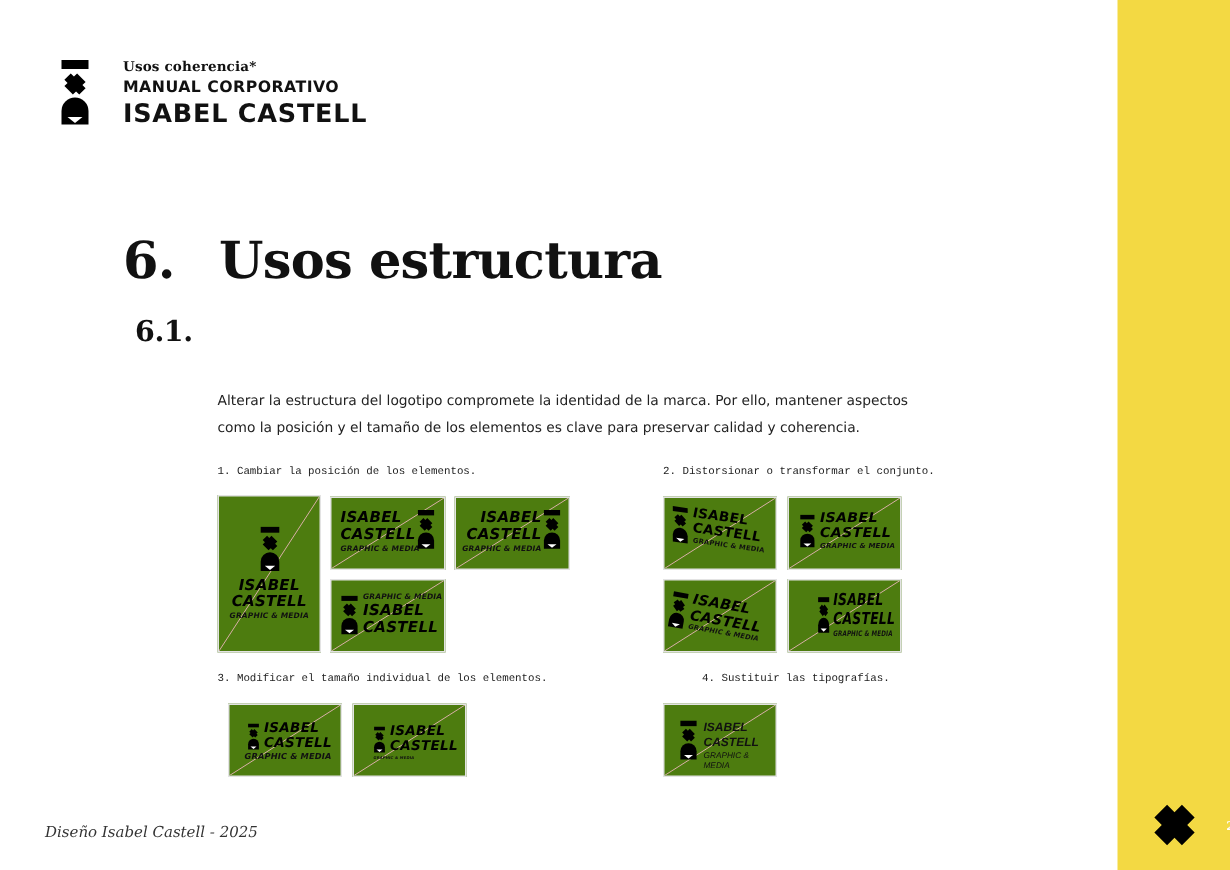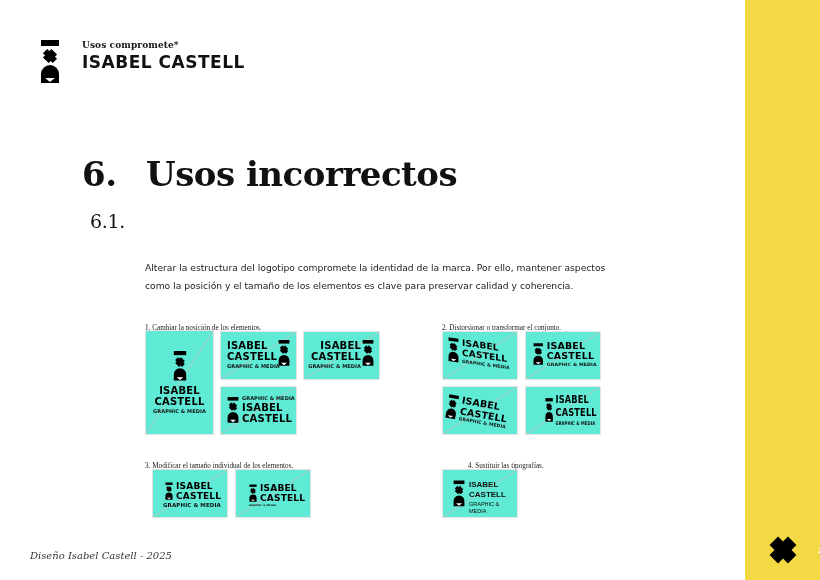--- a/index.html
+++ b/index.html
@@ -11,28 +11,28 @@
   
   .brand { position: absolute; left: 40px; top: 40px; display: flex; align-items: flex-start; }
   .brand-mark { width: 20px; height: 45px; position: relative; }
   .brand-text { margin-left: 22px; }
   .brand-sub { font-family: "DejaVu Serif", serif; font-weight: bold; font-size: 9px; line-height: 11px; letter-spacing: 0.1px; }
   .brand-manual { font-family: "DejaVu Sans", sans-serif; font-size: 10.5px; line-height: 13px; font-weight: bold; letter-spacing: 0.3px; margin-top: 1px; }
   .brand-name { font-family: "DejaVu Sans", sans-serif; font-size: 17px; font-weight: bold; line-height: 20px; letter-spacing: 0.5px; margin-top: 1px; }
 
   .h1 { position: absolute; left: 82px; top: 152px; font-family: "DejaVu Serif", serif; font-weight: bold; font-size: 34px; line-height: 44px; letter-spacing: -0.5px; display: flex; }
   .h1 .num { width: 64px; }
-  .h2 { position: absolute; left: 90px; top: 207px; font-family: "DejaVu Serif", serif; font-weight: normal; font-size: 19px; line-height: 28px; display: flex; letter-spacing: -0.3px; }
+  .h2 { position: absolute; left: 90px; top: 207px; font-family: "DejaVu Serif", serif; font-weight: bold; font-size: 19px; line-height: 28px; display: flex; letter-spacing: -0.3px; }
   .h2 .num { width: 56px; }
 
   .intro { position: absolute; left: 145px; top: 259px; width: 470px; font-family: "DejaVu Sans", sans-serif; font-size: 9.2px; line-height: 18px; color: #222; }
 
-  .caption { position: absolute; font-family: Liberation Serif, serif; font-size: 7.2px; color: #222; white-space: nowrap; margin-top: 13px; }
-
-  .card { position: absolute; background: #5eead4; border: 1px solid #e3e3e3; overflow: hidden; }
+  .caption { position: absolute; font-family: Liberation Mono, monospace; font-size: 7.2px; color: #222; white-space: nowrap; }
+
+  .card { position: absolute; background: #4d7c0f; border: 1px solid #e3e3e3; overflow: hidden; font-style: italic; }
   .card .slash { position: absolute; inset: 0; }
   .card .slash svg { width: 100%; height: 100%; display: block; }
   .lw { font-family: "DejaVu Sans", sans-serif; font-weight: bold; color: #000; line-height: 1; letter-spacing: 0.2px; white-space: nowrap; }
   .lg { font-family: "DejaVu Sans", sans-serif; font-size: 5px; font-weight: bold; line-height: 1; letter-spacing: 0.1px; white-space: nowrap; }
 
   .footer { position: absolute; left: 30px; top: 550px; font-family: "DejaVu Serif", serif; font-size: 10px; color: #333; font-style: italic; }
   .page-badge { position: absolute; left: 768px; top: 535px; width: 30px; height: 30px; }
   .page-num { position: absolute; left: 808px; top: 535px; width: 30px; height: 30px; display: flex; align-items: center; justify-content: center; font-family: "DejaVu Serif", serif; font-size: 8px; font-weight: bold; color: #fff; }
 </style>
 </head>
@@ -41,28 +41,29 @@
 <div class="yellow-band"></div>
 
 <div class="brand">
   <svg class="brand-mark" viewBox="0 0 20 45">
     <rect x="1" y="0" width="18" height="6" fill="#000"></rect>
     <path d="M6 10 h8 v3 h3 v6 h-3 v3 h-8 v-3 h-3 v-6 h3 z" fill="#000" transform="rotate(45 10 16)"></path>
     <path d="M1 34 a9 9 0 0 1 18 0 v9 h-18 z" fill="#000"></path>
     <path d="M5 38 l5 4 l5 -4 z" fill="#fff"></path>
   </svg>
   <div class="brand-text">
-    <div class="brand-sub">Usos compromete*</div>
+    <div class="brand-sub">Usos coherencia*</div>
+    <div class="brand-manual">MANUAL CORPORATIVO</div>
     <div class="brand-name">ISABEL CASTELL</div>
   </div>
 </div>
 
 <div class="h1">
   <span class="num">6.</span>
-  <span>Usos incorrectos</span>
+  <span>Usos estructura</span>
 </div>
 <div class="h2">
   <span class="num">6.1.</span>
 </div>
 
 <p class="intro">Alterar la estructura del logotipo compromete la identidad de la marca. Por ello, mantener aspectos como la posición y el tamaño de los elementos es clave para preservar calidad y coherencia.</p>
 
 <div class="caption" style="left:145px;top:311px;">1. Cambiar la posición de los elementos.</div>
 <div class="caption" style="left:442px;top:311px;">2. Distorsionar o transformar el conjunto.</div>
 <div class="caption" style="left:145px;top:449px;">3. Modificar el tamaño individual de los elementos.</div>

